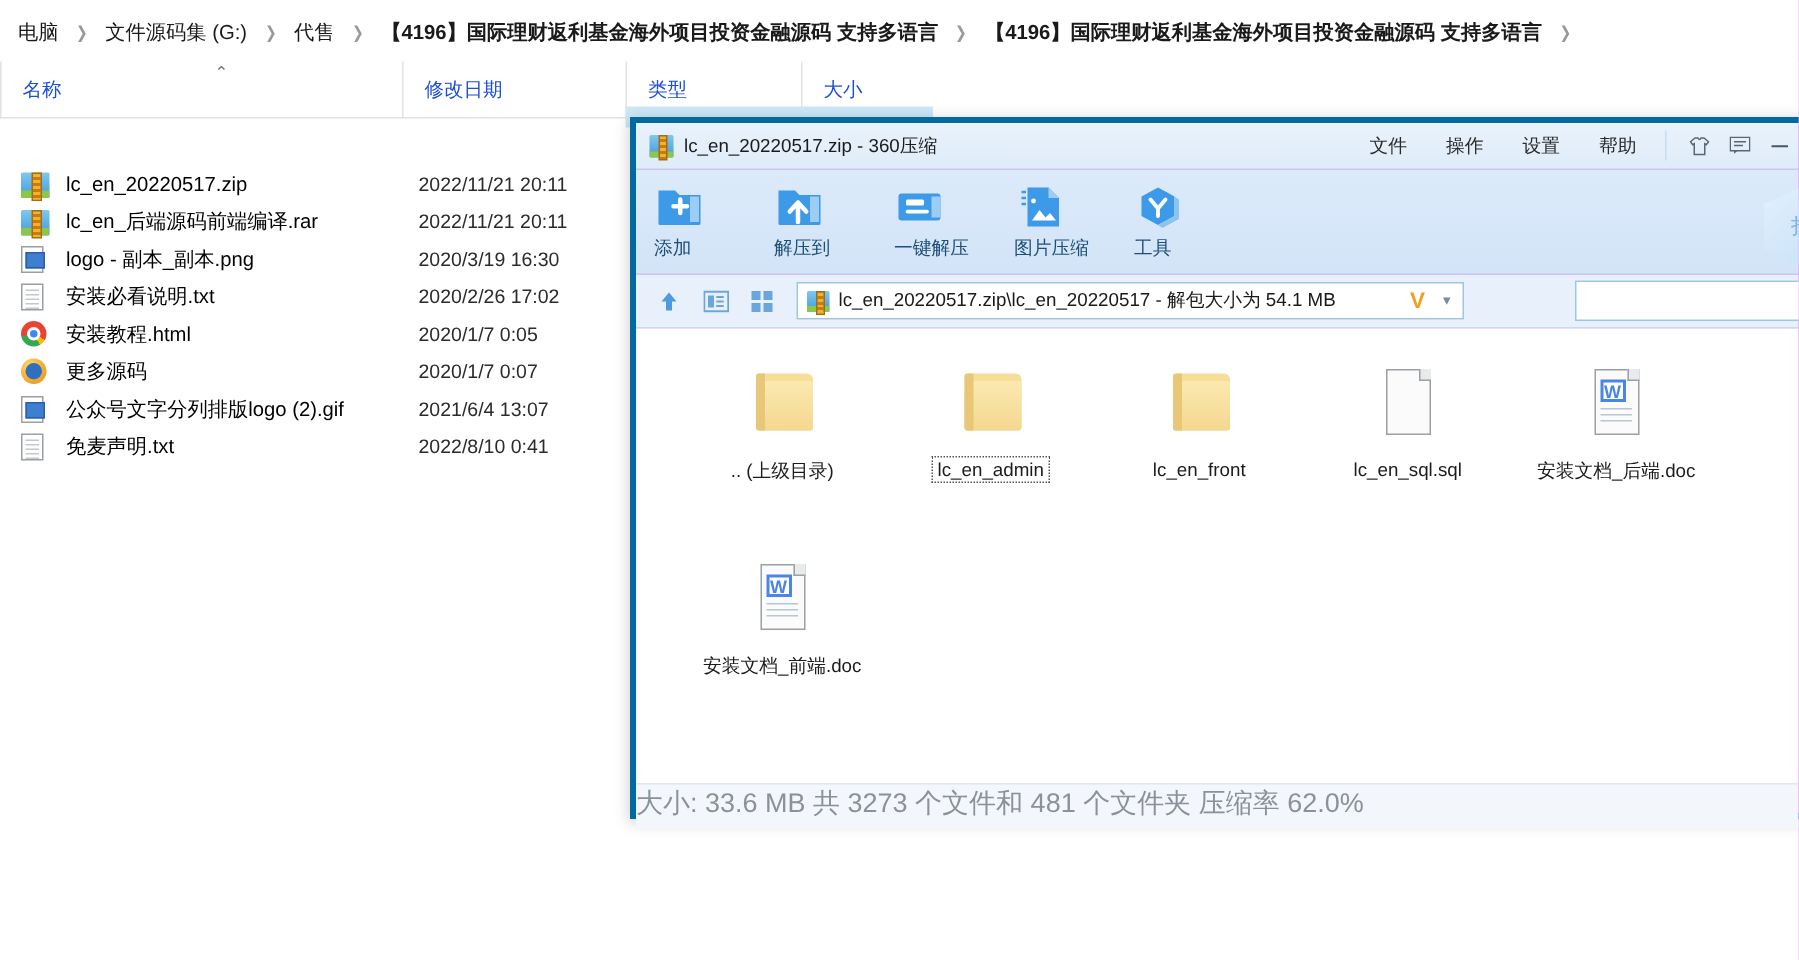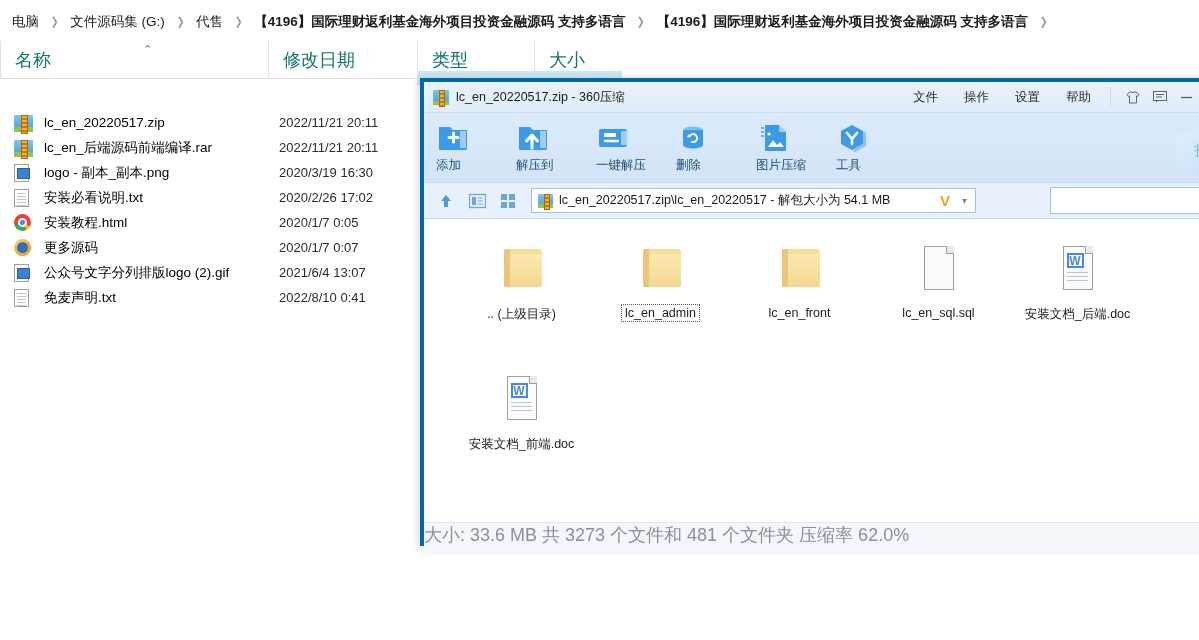--- a/index.html
+++ b/index.html
@@ -27,21 +27,21 @@
   }
 
   
   .col-header {
     position: absolute; left: 0; top: 41px; width: 1199px; height: 38px;
     background: #ffffff; border-bottom: 1px solid #e2e2e2;
   }
   .col {
     position: absolute; top: 0; height: 38px;
     display: flex; align-items: center;
-    font-size: 18px; color: #0f766e;
+    font-size: 13px; color: #1d4ed8;
     border-left: 1px solid #e2e2e2;
     padding-left: 14px;
   }
   .col:first-child { border-left: none; }
   .sort-arrow {
     position: absolute; left: 143px; top: 3px;
     font-size: 11px; color: #6f6f6f; line-height: 1;
   }
 
   
@@ -416,29 +416,20 @@
           <div class="tb-label">解压到</div>
         </div>
         <div class="tb-item">
           <div class="tb-ic"><svg width="34" height="32" viewBox="0 0 34 32">
               <rect x="3" y="7" width="28" height="18" rx="2" fill="#3d9ae8"></rect>
               <rect x="25" y="9" width="6" height="14" fill="#9dcdf5"></rect>
               <path d="M9 19 h13" stroke="#fff" stroke-width="2.5" stroke-linecap="round"></path>
               <rect x="8" y="11" width="12" height="4" rx="1" fill="#fff"></rect>
             </svg></div>
           <div class="tb-label">一键解压</div>
-        </div>
-        <div class="tb-item">
-          <div class="tb-ic"><svg width="34" height="32" viewBox="0 0 34 32">
-              <ellipse cx="17" cy="8" rx="10" ry="3.5" fill="#78c3f0"></ellipse>
-              <path d="M7 8 v15 a10 3.5 0 0 0 20 0 V8" fill="#3d9ae8"></path>
-              <path d="M13.5 14.5 a4 4 0 1 1 1.5 5" fill="none" stroke="#fff" stroke-width="2"></path>
-              <path d="M13.5 12 l0.5 3.5 l-3.5 -0.8 z" fill="#fff"></path>
-            </svg></div>
-          <div class="tb-label">删除</div>
         </div>
         <div class="tb-item">
           <div class="tb-ic"><svg width="34" height="32" viewBox="0 0 34 32">
               <path d="M9 3 h14 l7 7 v19 H9 Z" fill="#3d9ae8"></path>
               <path d="M23 3 l7 7 h-7 z" fill="#9dcdf5"></path>
               <path d="M12 25 l5 -7 l4 5 l3 -3 l4 5 z" fill="#fff"></path>
               <circle cx="13" cy="12" r="1.6" fill="#fff"></circle>
               <path d="M5 6 h3 M5 10 h3 M5 14 h3" stroke="#3d9ae8" stroke-width="1.6"></path>
             </svg></div>
           <div class="tb-label">图片压缩</div>

